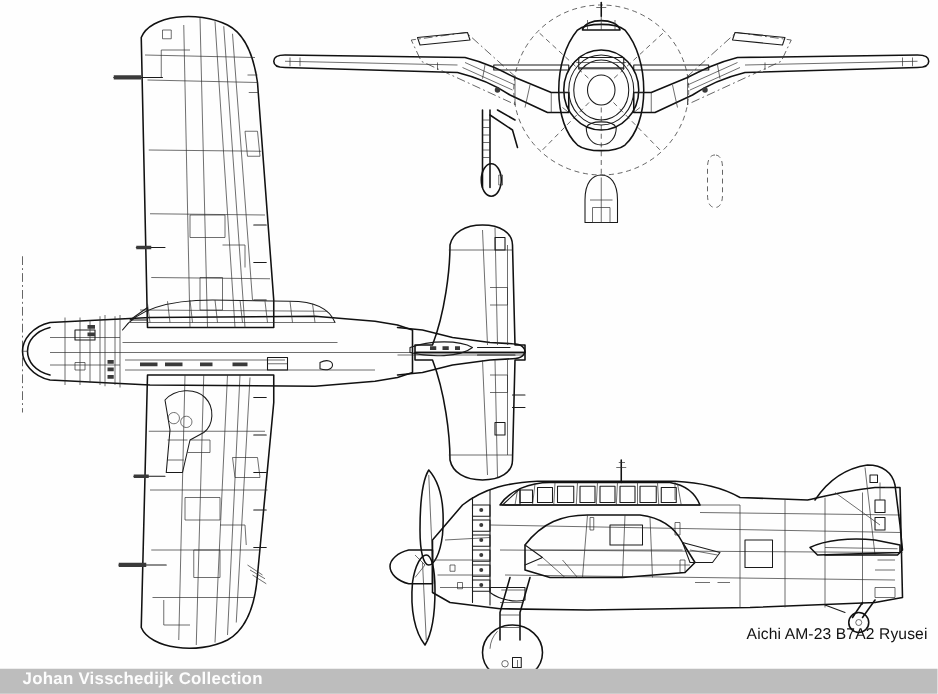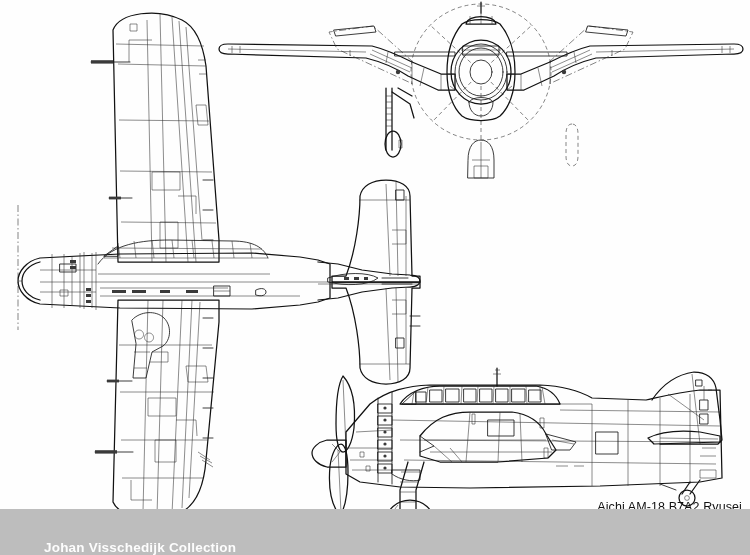--- a/index.html
+++ b/index.html
@@ -2,23 +2,23 @@
 <html><head>
 <meta charset="utf-8">
 <style>
   html,body{margin:0;padding:0;background:#ffffff;}
   body{width:750px;height:555px;overflow:hidden;
        font-family:"Liberation Sans",sans-serif;}
   #page{position:relative;width:750px;height:555px;background:#fefefe;}
   #canvas{position:absolute;left:0;top:0;width:750px;height:555px;}
   .cap{position:absolute;right:8px;top:500px;font-size:12.5px;color:#111;
        letter-spacing:.1px;white-space:nowrap;}
-  #footer{position:absolute;left:0;bottom:0;width:750px;height:46px;
-          background:#bdbdbd;display:flex;align-items:flex-end;
-          justify-content:space-between;box-sizing:border-box;padding:0 44px;}
+  #footer{position:absolute;left:0;bottom:0;width:750px;height:20px;
+          background:#bdbdbd;display:flex;align-items:flex-start;
+          justify-content:space-between;box-sizing:border-box;padding:0 18px;}
   #footer span{color:#fdfdfd;font-size:13.5px;font-weight:bold;
                letter-spacing:.2px;white-space:nowrap;}
   svg{display:block;}
   .ln{fill:none;stroke:#1a1a1a;stroke-width:.85;stroke-linejoin:round;stroke-linecap:round;}
   .th{fill:none;stroke:#111;stroke-width:1.25;stroke-linejoin:round;stroke-linecap:round;}
   .fn{fill:none;stroke:#2d2d2d;stroke-width:.55;}
   .dsh{fill:none;stroke:#333;stroke-width:.6;stroke-dasharray:4 3;}
   .dd{fill:none;stroke:#333;stroke-width:.6;stroke-dasharray:7 2.5 1.5 2.5;}
   .wf{fill:#fff;}
   .gy{fill:#3a3a3a;}
@@ -357,19 +357,19 @@
       <path class="th" d="M700,480 L690,494"></path>
       <circle class="th" cx="687" cy="498" r="8" fill="#fff"></circle>
       <circle class="fn" cx="687" cy="498" r="2.4"></circle>
 
       <path class="ln" d="M660,484 L676,490"></path>
       <path class="fn" d="M700,470 h16 v8 h-16 Z"></path>
       <path class="fn" d="M700,456 h16 M702,448 h14"></path>
     </g>
   </svg>
 
-  <div class="cap">Aichi AM-18 B7A2 Ryusei</div>
+  <div class="cap">Aichi AM-23 B7A2 Ryusei</div>
 
   <div id="footer">
     <span>Johan Visschedijk Collection</span>
   </div>
 
 </div>
 
 </body></html>

